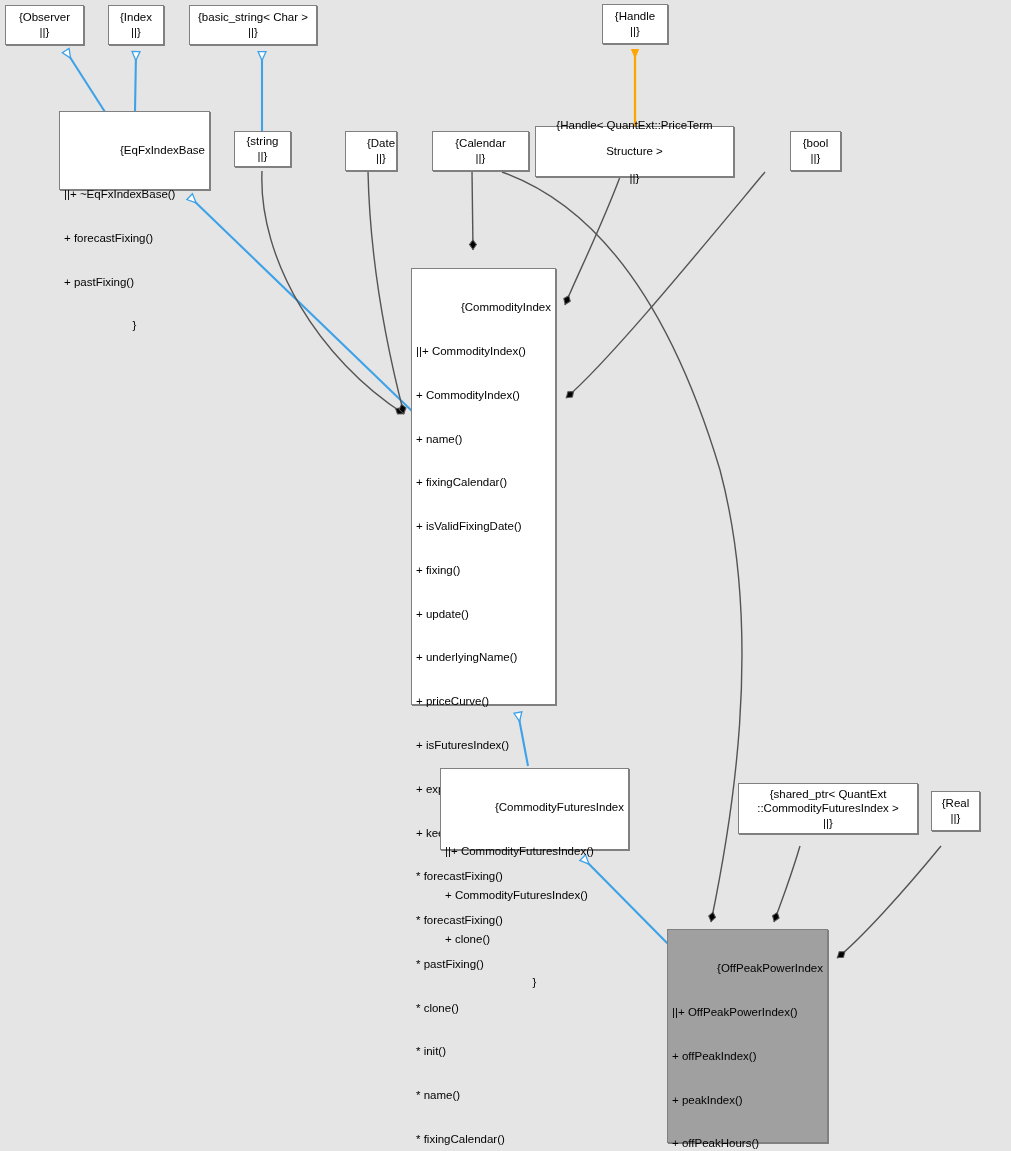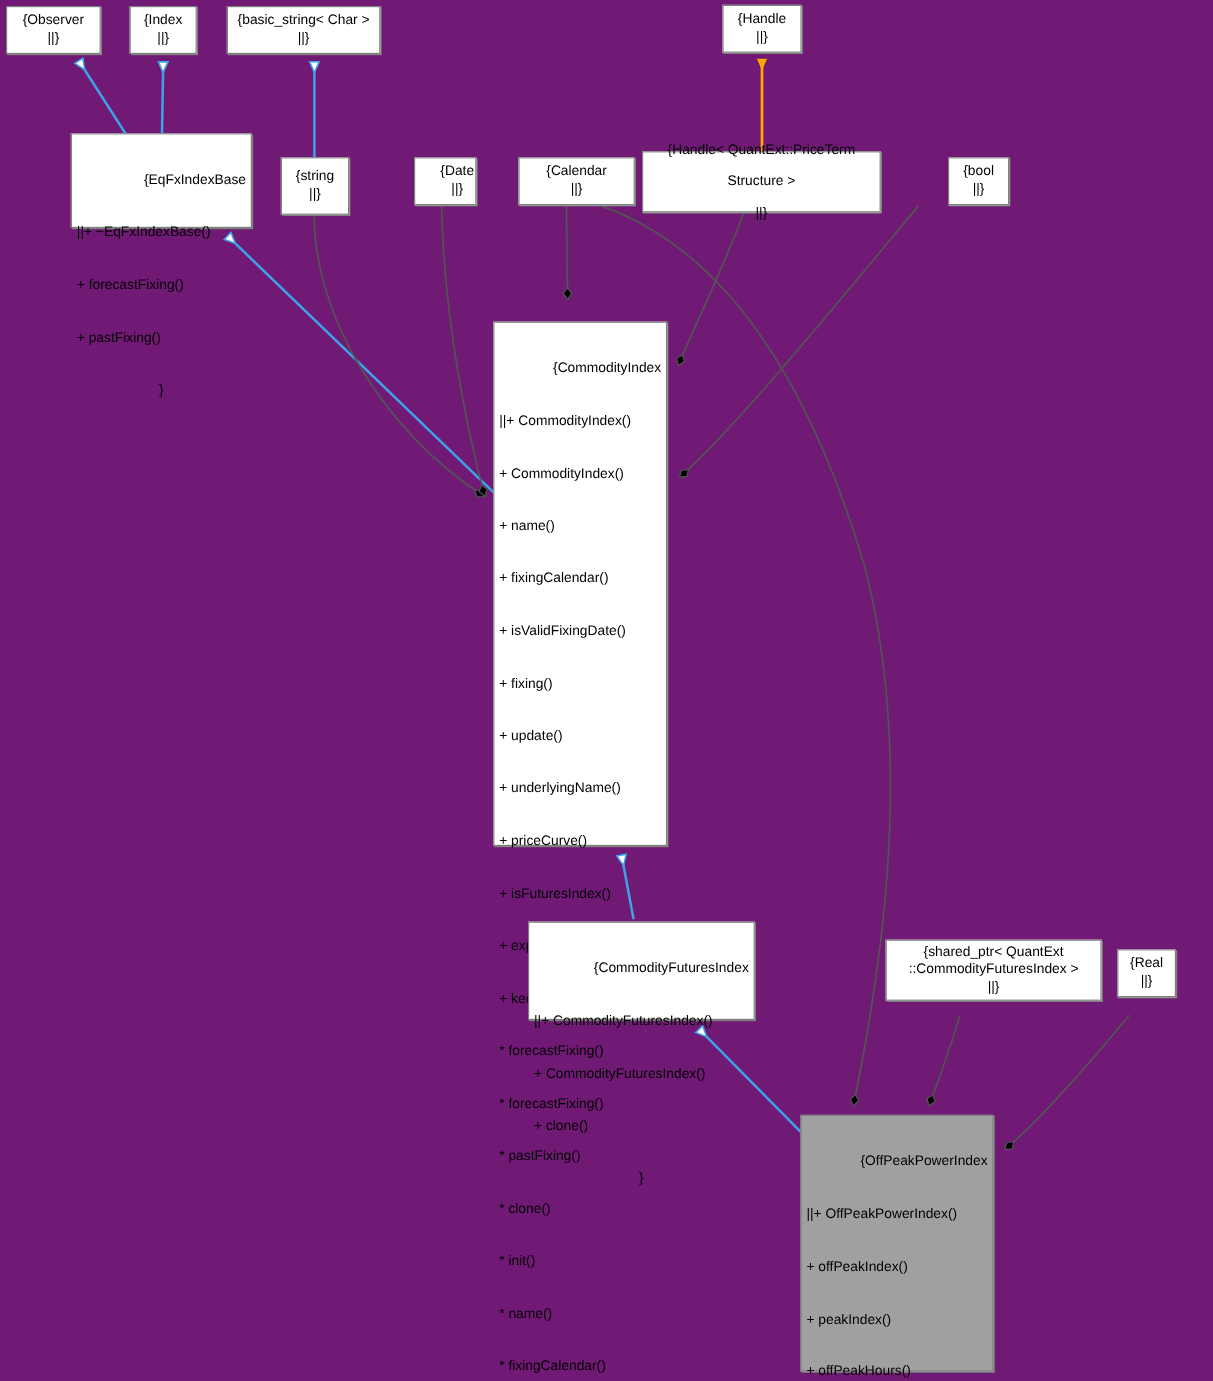--- a/index.html
+++ b/index.html
@@ -5,21 +5,21 @@
 <style>
   html, body {
     margin: 0;
     padding: 0;
     background: #000000;
   }
   #diagram {
     position: relative;
     width: 1011px;
     height: 1151px;
-    background: #701a75;
+    background: #e5e5e5;
     font-family: "Liberation Sans", sans-serif;
     overflow: hidden;
   }
   #edges {
     position: absolute;
     left: 0;
     top: 0;
     width: 1011px;
     height: 1151px;
     pointer-events: none;
@@ -133,21 +133,21 @@
   </div>
 
   <div class="node" style="left:59px; top:111px; width:151px; height:79px;">
     <span class="title">{EqFxIndexBase</span>
     <span class="member">||+ ~EqFxIndexBase()</span>
     <span class="member">+ forecastFixing()</span>
     <span class="member">+ pastFixing()</span>
     <span class="closebrace">}</span>
   </div>
 
-  <div class="node compact" style="left:234px; top:131px; width:57px; height:48px;">
+  <div class="node compact" style="left:234px; top:131px; width:57px; height:36px;">
     <span class="title">{string</span>
     <span class="closebrace">||}</span>
   </div>
 
   <div class="node compact" style="left:345px; top:131px; width:52px; height:40px;padding-left:20px;">
     <span class="title">{Date</span>
     <span class="closebrace">||}</span>
   </div>
 
   <div class="node compact" style="left:432px; top:131px; width:97px; height:40px;">

